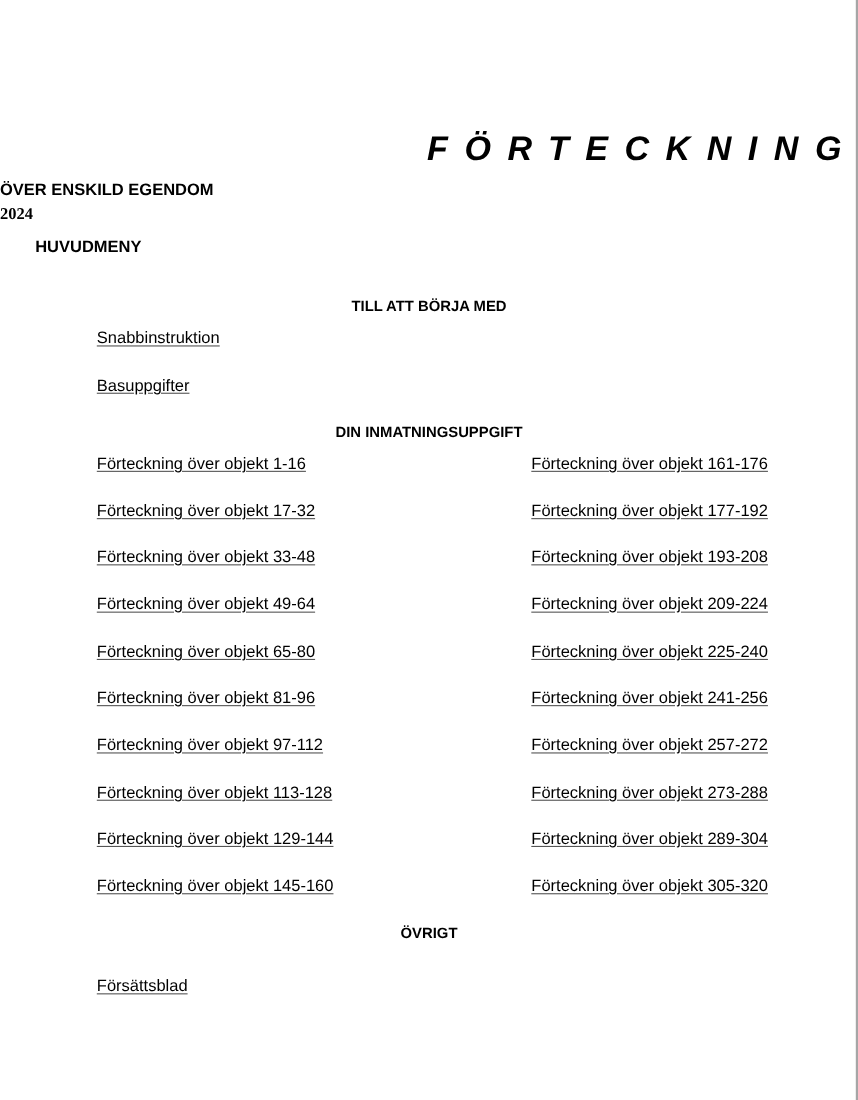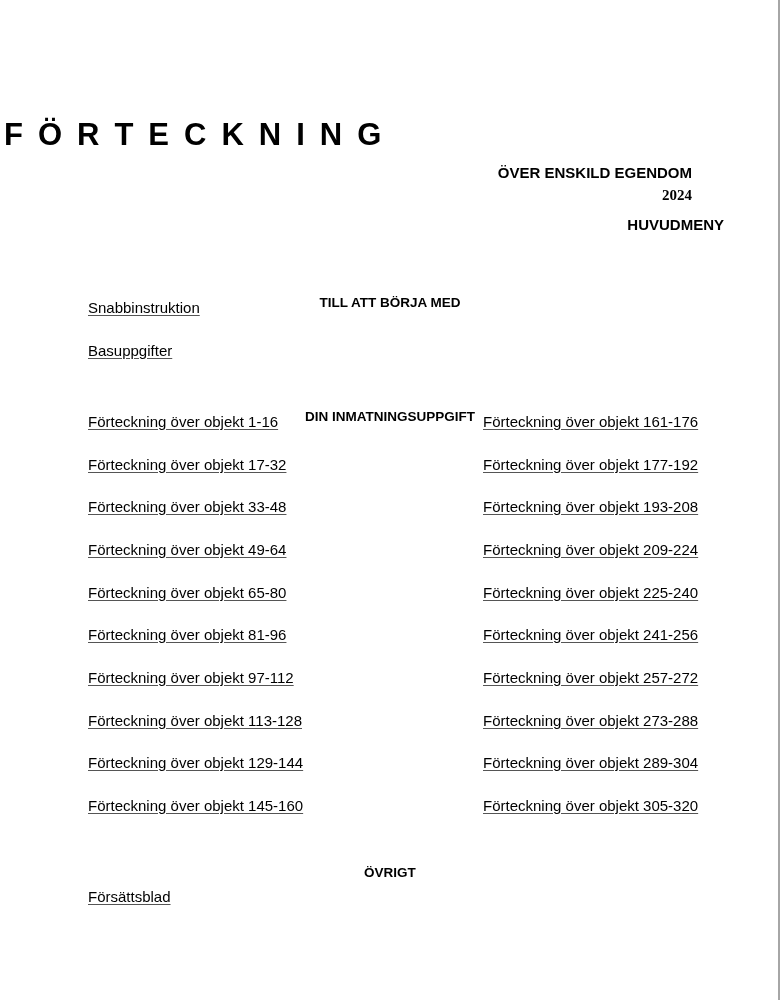--- a/index.html
+++ b/index.html
@@ -21,46 +21,46 @@
       left: 778px;
       width: 2px;
       height: 1000px;
       background: #a6a6a6;
     }
     .title {
       position: absolute;
       top: 116px;
       left: 0;
       width: 780px;
-      text-align: left;
+      text-align: right;
       font-size: 31px;
       font-weight: bold;
       letter-spacing: 15px;
       padding-left: 4px;
       box-sizing: border-box;
       line-height: 38px;
+      font-style: italic;
     }
     .subtitle {
       position: absolute;
       left: 0;
       width: 692px;
-      text-align: right;
+      text-align: left;
       font-size: 15px;
       font-weight: bold;
       line-height: 18px;
     }
     .section-head {
       position: absolute;
       left: 0;
       width: 780px;
       text-align: center;
       font-size: 13.5px;
       font-weight: bold;
       line-height: 16px;
-      margin-top: 24px;
     }
     .link {
       position: absolute;
       font-size: 15px;
       line-height: 15px;
       color: #000000;
       text-decoration: underline;
       text-decoration-color: #555555;
       text-underline-offset: 2px;
       cursor: pointer;

